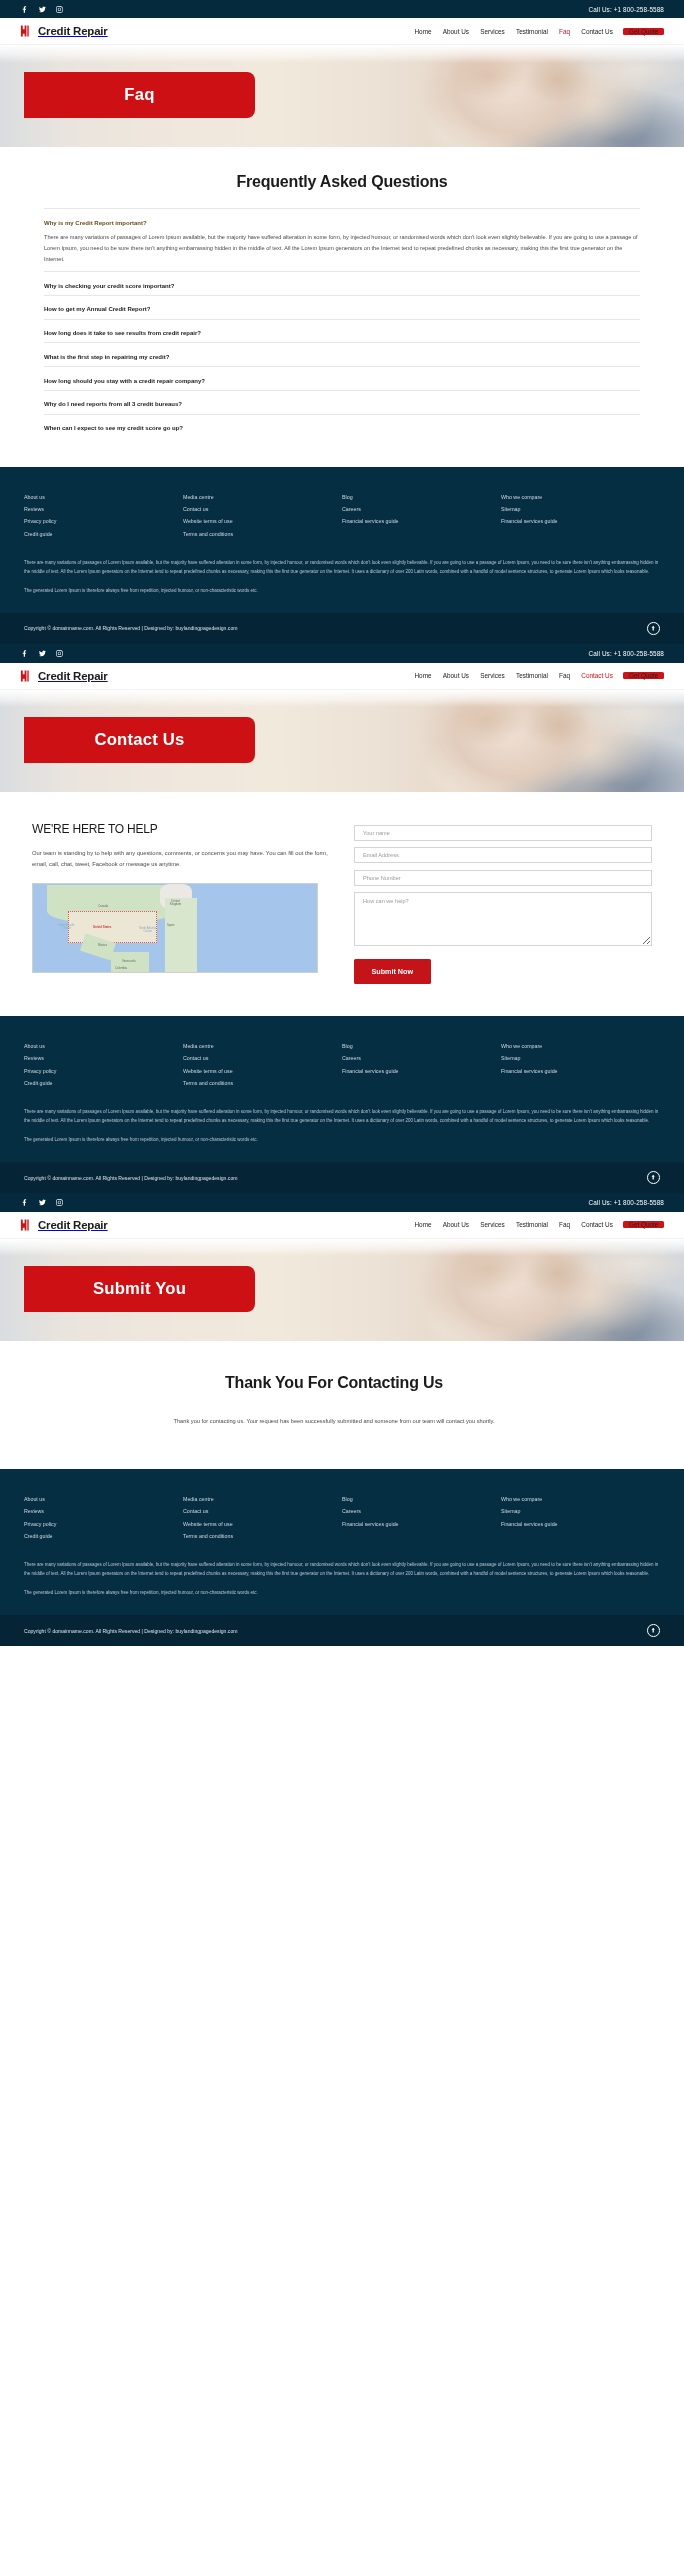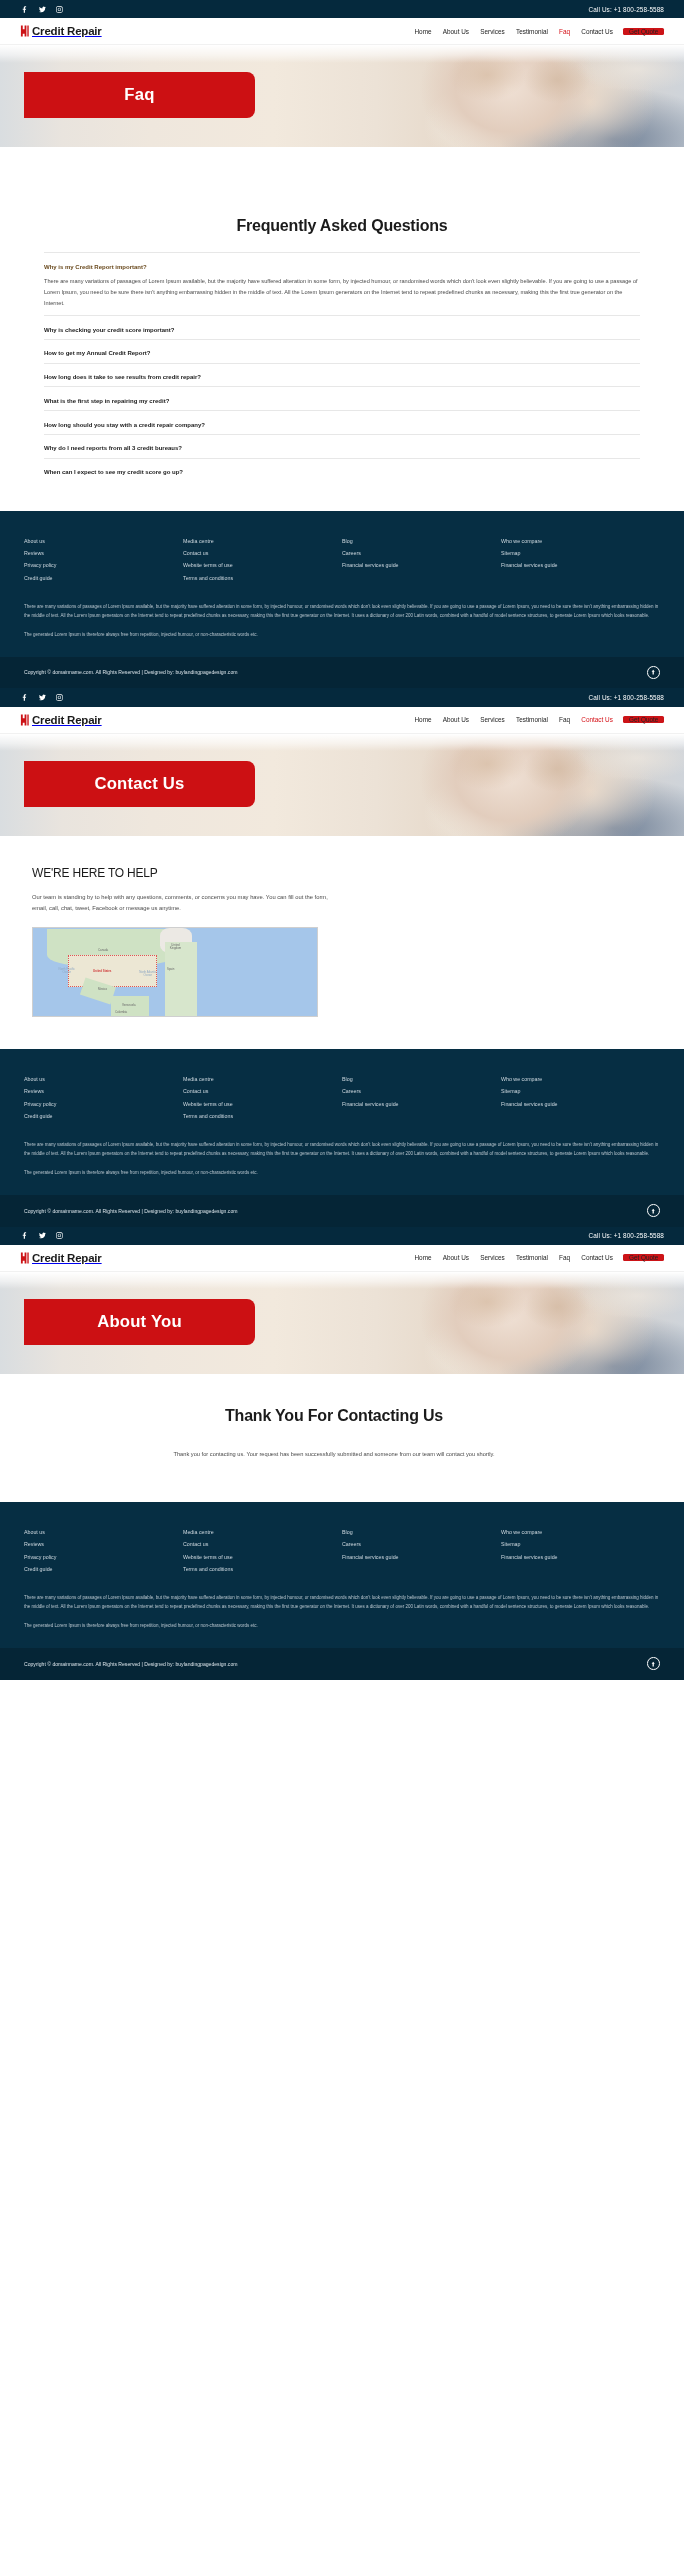--- a/index.html
+++ b/index.html
@@ -33,21 +33,21 @@
 
   
   .nav{
     background:#ffffff;
     height:27px;
     display:flex;
     align-items:center;
     padding:0 20px;
     border-bottom:0.8px solid #f1f1f1;
   }
-  .brand{display:flex;align-items:flex-start;gap:1px;}
+  .brand{display:flex;align-items:flex-start;gap:7px;}
   .brand-mark{
     width:11px;height:12px;display:block;
   }
   .brand-mark svg{display:block;width:100%;height:100%;}
   .brand-name{
     font-size:11.5px;font-weight:bold;color:#1b1b1b;letter-spacing:-0.2px;
     font-family:"Liberation Sans", sans-serif;
   }
   .nav .spacer{flex:1;}
   .menu{display:flex;align-items:center;gap:0;}
@@ -99,21 +99,21 @@
     background:#cc1013;
     border-top-right-radius:8px;
     border-bottom-right-radius:8px;
     display:flex;align-items:center;justify-content:center;
   }
   .hero-title{
     color:#ffffff;font-size:16.7px;font-weight:bold;letter-spacing:0.2px;
   }
 
   
-  .section{padding:0 20px;margin-top:44px;}
+  .section{padding:0 20px;}
   .sec-title{
     text-align:center;font-size:16px;font-weight:bold;color:#1b1b1b;
     padding-top:25.5px;letter-spacing:-0.2px;
   }
 
   
   .faq-wrap{padding:17.5px 24px 29px 24px;}
   .faq-item{border-top:0.8px solid #e7e7e7;padding:7.2px 0 6.4px 0;}
   .faq-item:first-child{border-top:0.8px solid #e7e7e7;}
   .faq-q{
@@ -392,20 +392,27 @@
         <div class="map-lbl red" style="left:60px;top:42px;">United States</div>
         <div class="map-lbl dark" style="left:65px;top:60px;">Mexico</div>
         <div class="map-lbl dark" style="left:89px;top:76px;">Venezuela</div>
         <div class="map-lbl dark" style="left:82px;top:83px;">Colombia</div>
         <div class="map-lbl blue" style="left:21px;top:40px;width:25.5px;">North Pacific Ocean</div>
         <div class="map-lbl blue" style="left:102px;top:43px;width:25.5px;">North Atlantic Ocean</div>
         <div class="map-lbl dark" style="left:133px;top:16px;width:19px;">United Kingdom</div>
         <div class="map-lbl dark" style="left:134px;top:40px;">Spain</div>
       </div>
     </div>
+    <div class="contact-right">
+      <input class="field" type="text" placeholder="Your name" style="">
+      <input class="field" type="email" placeholder="Email Address" style="">
+      <input class="field" type="tel" placeholder="Phone Number" style="">
+      <textarea class="field" placeholder="How can we help?" style=""></textarea>
+      <button class="btn-submit">Submit Now</button>
+    </div>
   </div>
 
   <div class="footer">
     <div class="foot-cols">
       <div class="foot-col">
         <a href="#">About us</a>
         <a href="#">Reviews</a>
         <a href="#">Privacy policy</a>
         <a href="#">Credit guide</a>
       </div>
@@ -483,21 +490,21 @@
       <a href="#">Faq</a>
       <a href="#">Contact Us</a>
       <a class="btn-quote" href="#">Get Quote</a>
     </div>
   </div>
 
   <div class="hero">
     <div class="hero-photo"></div>
     <div class="hero-strip-top"></div>
     <div class="hero-band">
-      <span class="hero-title">About You</span>
+      <span class="hero-title">Submit You</span>
     </div>
   </div>
 
   <div class="ty-wrap">
     <div class="ty-h">Thank You For Contacting Us</div>
     <div class="ty-p">Thank you for contacting us. Your request has been successfully submitted and someone from our team will contact you shortly.</div>
   </div>
 
   <div class="footer">
     <div class="foot-cols">

